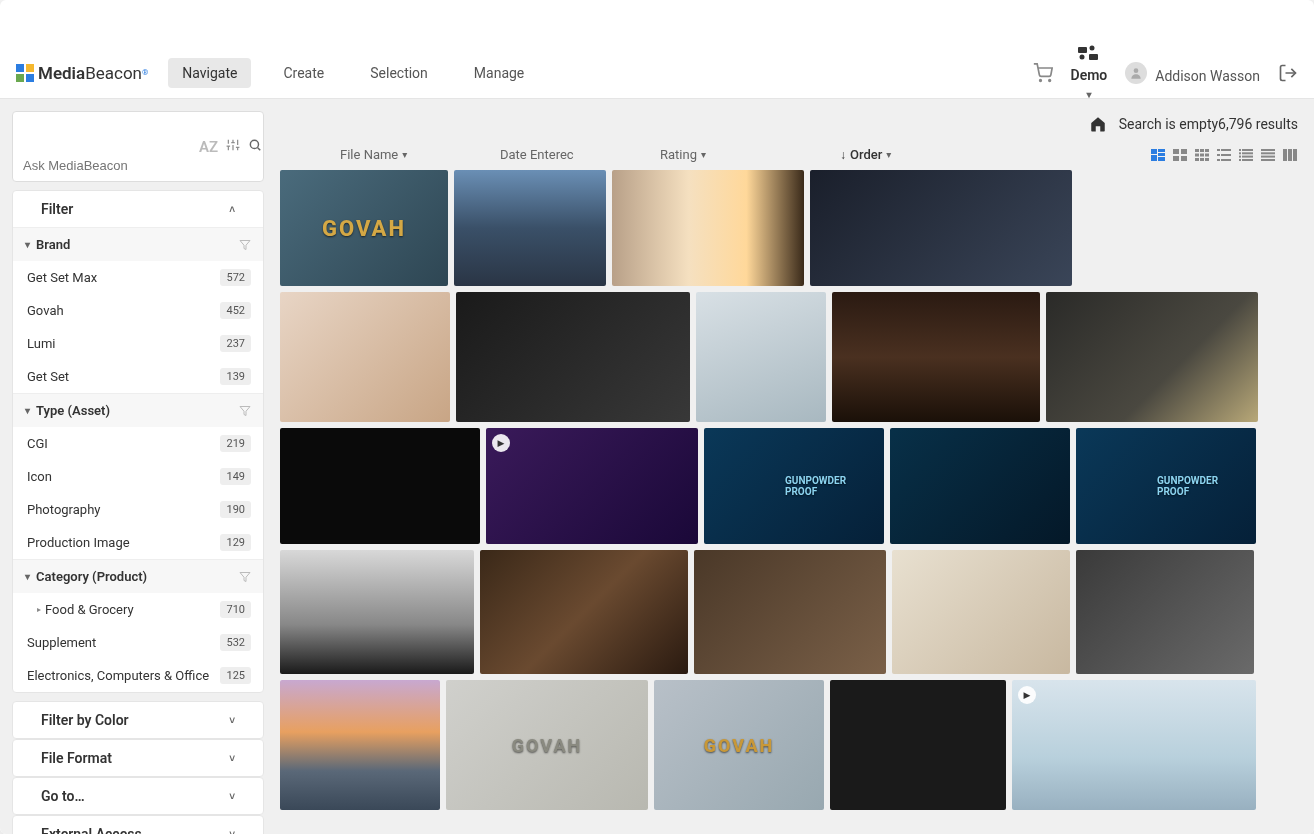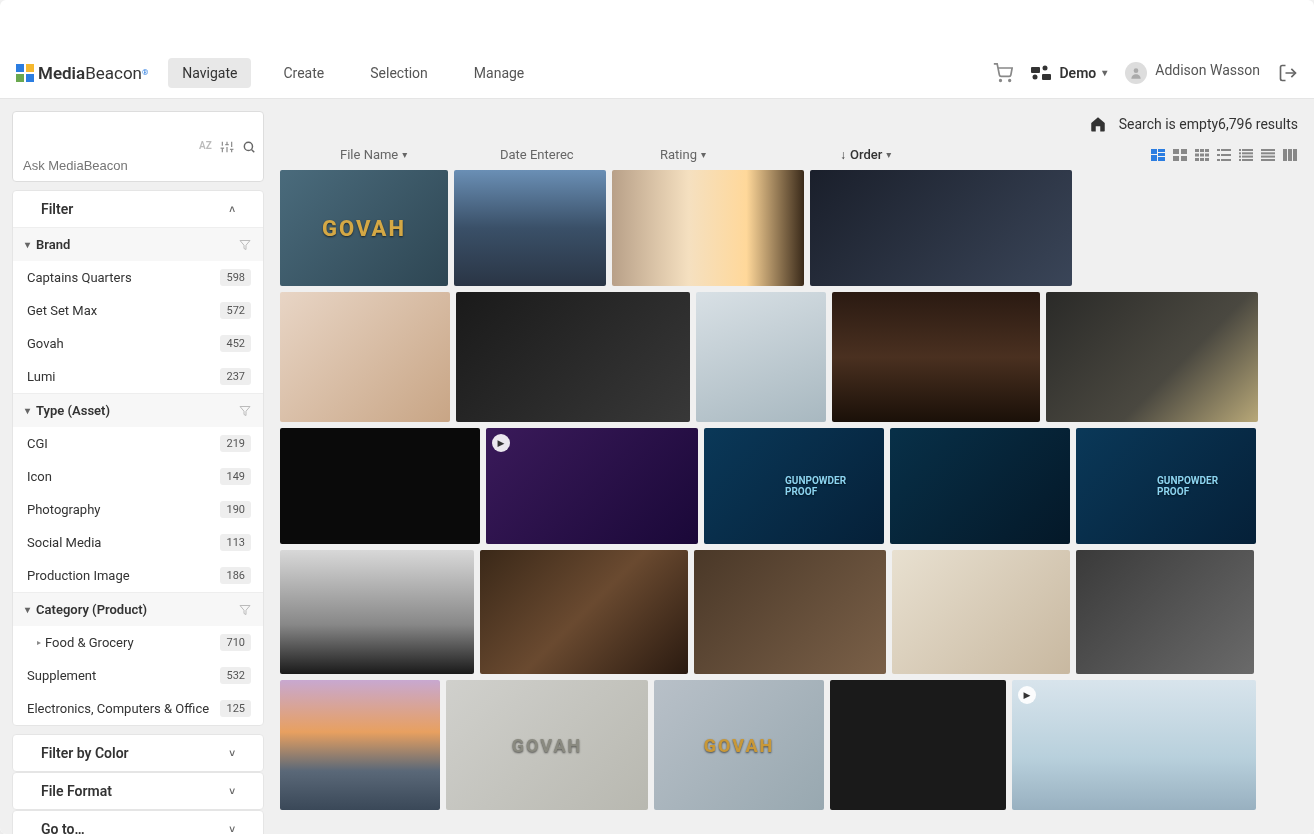--- a/index.html
+++ b/index.html
@@ -9,22 +9,22 @@
 
 .header { display: flex; align-items: center; height: 52px; padding: 0 16px; border-bottom: 1px solid #e5e5e5; background: #fff; margin-top: 47px; }
 .logo { display: flex; align-items: center; margin-right: 20px; font-weight: 600; font-size: 17px; color: #333; }
 .logo-icon { width: 18px; height: 18px; margin-right: 4px; }
 .logo-beacon { font-weight: 400; }
 .nav { display: flex; gap: 18px; }
 .nav-item { padding: 7px 14px; border-radius: 4px; cursor: pointer; color: #555; font-size: 14px; }
 .nav-item.active { background: #e8e8e8; color: #333; }
 .header-right { margin-left: auto; display: flex; align-items: center; gap: 18px; }
 .cart-icon, .logout-icon { color: #777; cursor: pointer; }
-.demo-btn { display: flex; align-items: center; gap: 6px; font-weight: 600; font-size: 14px; cursor: pointer; }
-.user { display: flex; align-items: flex-start; gap: 8px; color: #555; font-size: 14px; }
+.demo-btn { display: flex; align-items: center; gap: 6px; font-weight: 600; font-size: 14px; cursor: pointer; flex-direction: column; }
+.user { display: flex; align-items: flex-end; gap: 8px; color: #555; font-size: 14px; }
 .avatar { width: 22px; height: 22px; border-radius: 50%; background: #ddd; display: flex; align-items: center; justify-content: center; }
 
 
 .body { display: flex; flex: 1; overflow: hidden; background: #f0f0f0; }
 
 
 .sidebar { width: 276px; padding: 12px; display: flex; flex-direction: column; gap: 8px; overflow-y: auto; }
 .search-box { display: flex; align-items: center; background: #fff; border: 1px solid #ddd; border-radius: 4px; padding: 8px 10px; }
 .search-input { border: none; outline: none; flex: 1; font-size: 13px; color: #666; margin-top: 38px; }
 .search-icons { display: flex; gap: 8px; color: #999; }
@@ -113,21 +113,21 @@
         </svg>
     </div>
   </div>
 
   <div class="body">
 
     <div class="sidebar">
       <div class="search-box">
         <input class="search-input" placeholder="Ask MediaBeacon" style="">
         <div class="search-icons">
-          <span style="font-size:10px;color:#bbb;font-weight:600">AZ</span>
+          <span style="font-size:15px;color:#bbb;font-weight:600">AZ</span>
           <svg width="14" height="14" viewBox="0 0 24 24" fill="none" stroke="#888" stroke-width="2">
               <line x1="4" y1="21" x2="4" y2="14"></line>
               <line x1="4" y1="10" x2="4" y2="3"></line>
               <line x1="12" y1="21" x2="12" y2="12"></line>
               <line x1="12" y1="8" x2="12" y2="3"></line>
               <line x1="20" y1="21" x2="20" y2="16"></line>
               <line x1="20" y1="12" x2="20" y2="3"></line>
               <line x1="1" y1="14" x2="7" y2="14"></line>
               <line x1="9" y1="8" x2="15" y2="8"></line>
               <line x1="17" y1="16" x2="23" y2="16"></line>
@@ -150,34 +150,34 @@
                 <span class="caret">▾</span>
                 <span>Brand</span>
               </span>
               <span class="filter-funnel">
                 <svg width="12" height="12" viewBox="0 0 24 24" fill="none" stroke="currentColor" stroke-width="2">
                   <polygon points="22 3 2 3 10 12.46 10 19 14 21 14 12.46 22 3"></polygon>
                 </svg>
               </span>
             </div>
             <div class="filter-item">
-              <span>Captains Quarters</span>
-              <span class="badge">598</span>
-            </div>
-            <div class="filter-item">
               <span>Get Set Max</span>
               <span class="badge">572</span>
             </div>
             <div class="filter-item">
               <span>Govah</span>
               <span class="badge">452</span>
             </div>
             <div class="filter-item">
               <span>Lumi</span>
               <span class="badge">237</span>
+            </div>
+            <div class="filter-item">
+              <span>Get Set</span>
+              <span class="badge">139</span>
             </div>
             <div class="filter-section-header">
               <span class="left">
                 <span class="caret">▾</span>
                 <span>Type (Asset)</span>
               </span>
               <span class="filter-funnel">
                 <svg width="12" height="12" viewBox="0 0 24 24" fill="none" stroke="currentColor" stroke-width="2">
                   <polygon points="22 3 2 3 10 12.46 10 19 14 21 14 12.46 22 3"></polygon>
                 </svg>
@@ -189,26 +189,22 @@
             </div>
             <div class="filter-item">
               <span>Icon</span>
               <span class="badge">149</span>
             </div>
             <div class="filter-item">
               <span>Photography</span>
               <span class="badge">190</span>
             </div>
             <div class="filter-item">
-              <span>Social Media</span>
-              <span class="badge">113</span>
-            </div>
-            <div class="filter-item">
               <span>Production Image</span>
-              <span class="badge">186</span>
+              <span class="badge">129</span>
             </div>
             <div class="filter-section-header">
               <span class="left">
                 <span class="caret">▾</span>
                 <span>Category (Product)</span>
               </span>
               <span class="filter-funnel">
                 <svg width="12" height="12" viewBox="0 0 24 24" fill="none" stroke="currentColor" stroke-width="2">
                   <polygon points="22 3 2 3 10 12.46 10 19 14 21 14 12.46 22 3"></polygon>
                 </svg>

